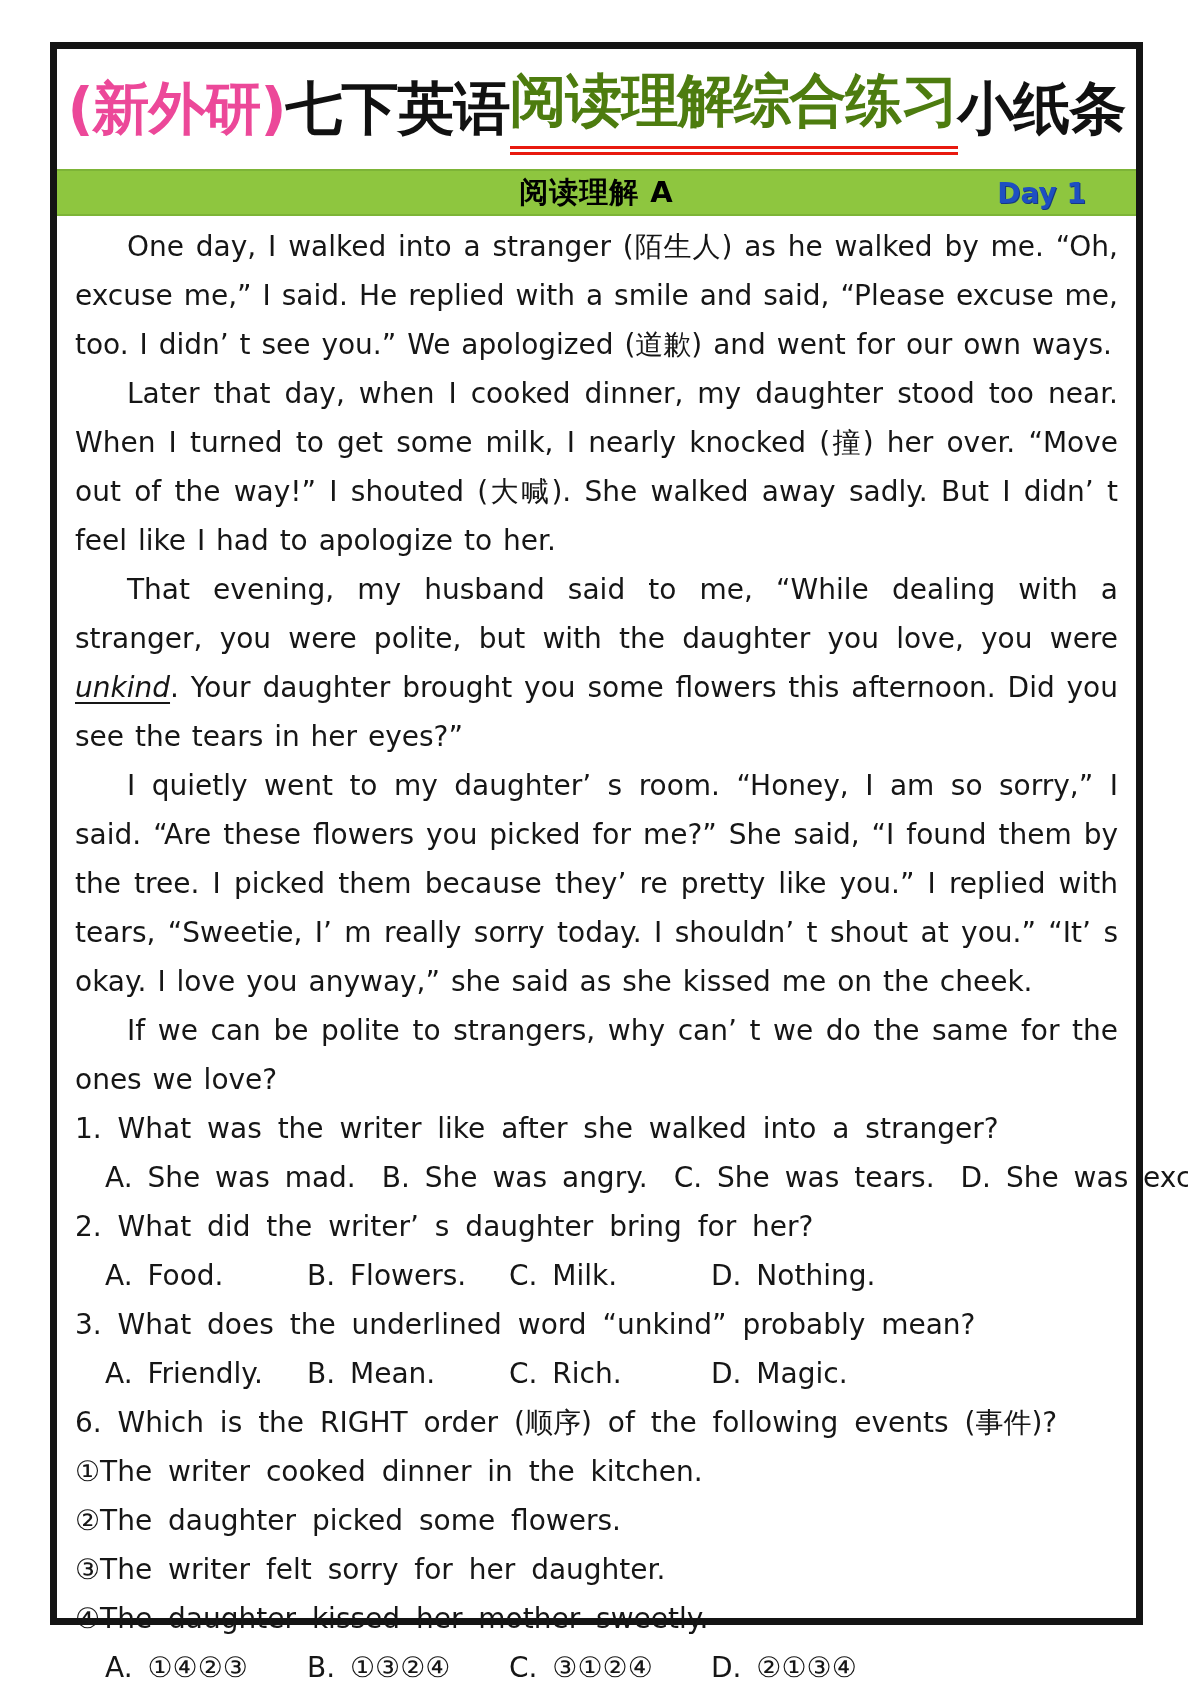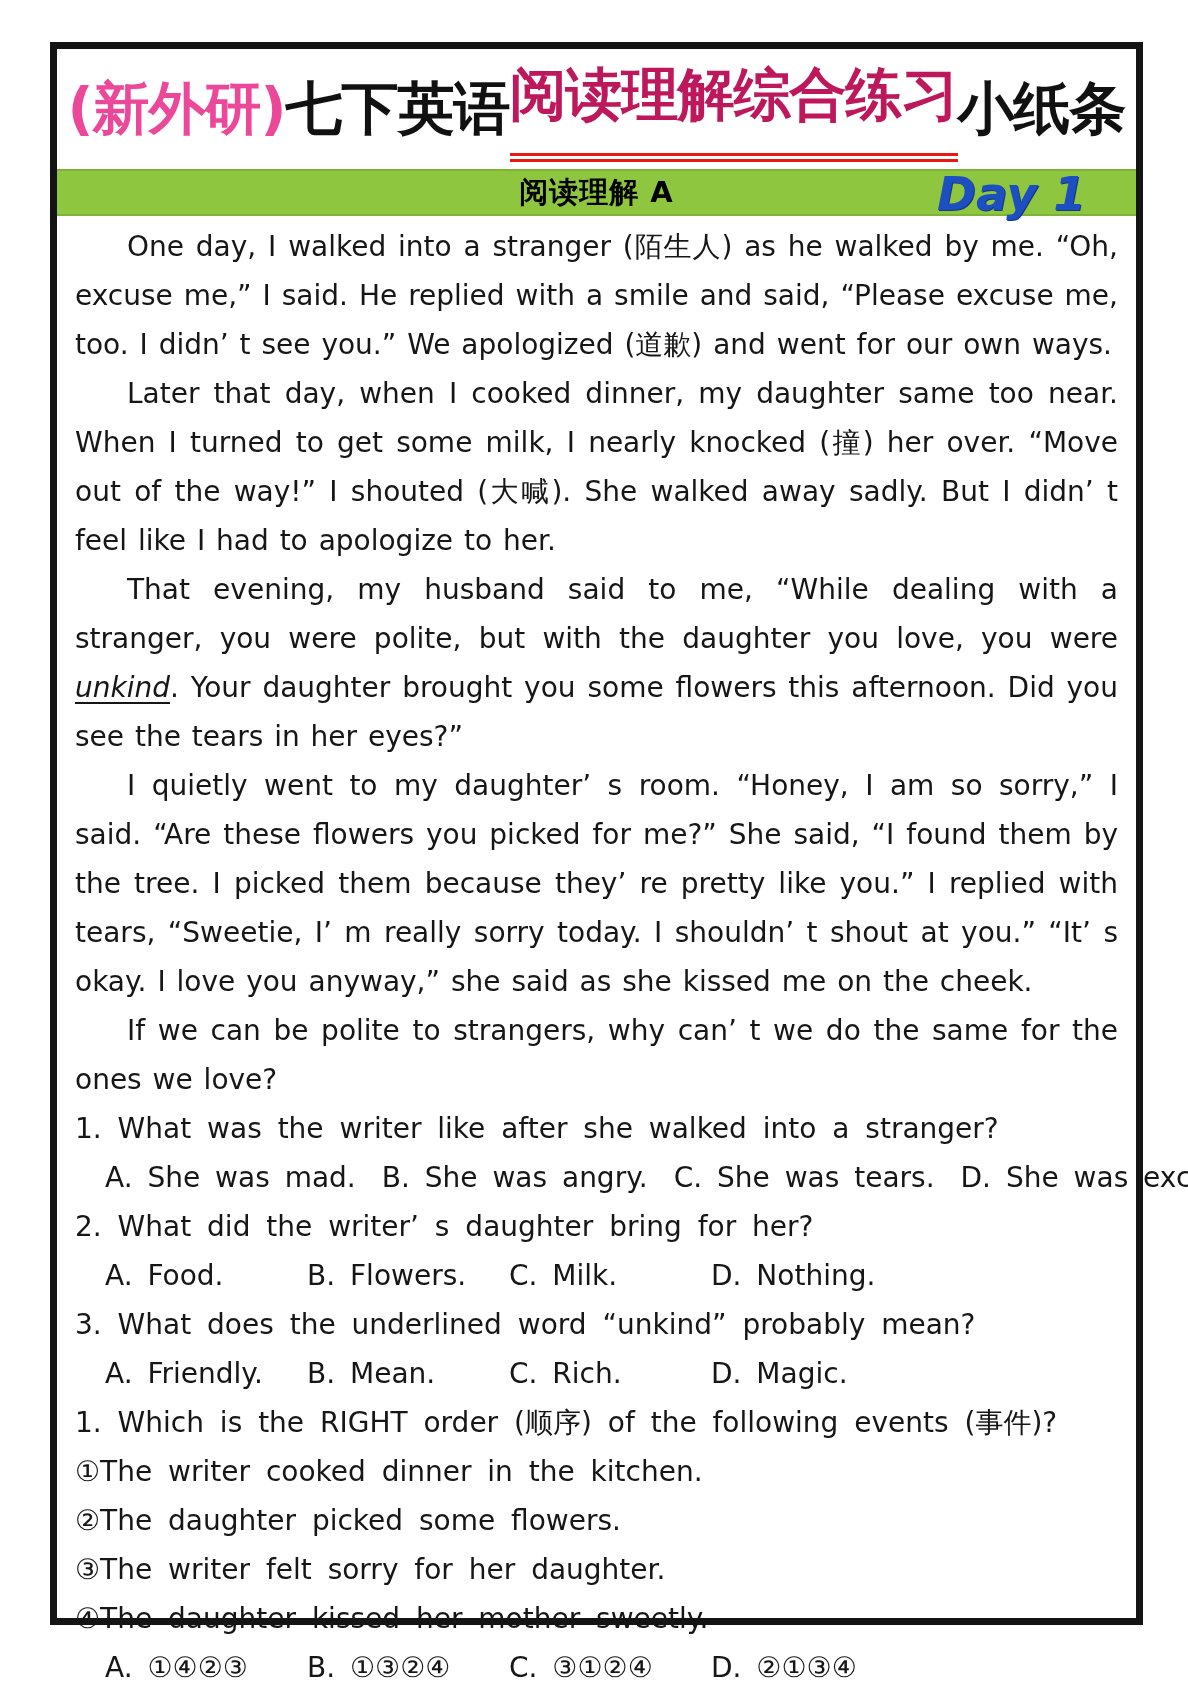--- a/index.html
+++ b/index.html
@@ -32,23 +32,23 @@
     align-items: center;
     justify-content: center;
     white-space: nowrap;
     font-weight: bold;
     font-size: 57px;
     letter-spacing: -1px;
     color: #111111;
   }
   .title-blue { color: #ec4899; }
   .title-red {
-    color: #be185d;
+    color: #4d7c0f;
     border-bottom: 9px double #e8190f;
-    padding-bottom: 19px;
+    padding-bottom: 6px;
   }
   
   .banner {
     position: relative;
     height: 43px;
     background: #8ec63f;
     border-top: 2px solid #7db437;
     border-bottom: 2px solid #7db437;
     display: flex;
     align-items: center;
@@ -58,25 +58,24 @@
     font-size: 29px;
     font-weight: bold;
     color: #000000;
     letter-spacing: 1px;
   }
   .day-label {
     position: absolute;
     right: 50px;
     top: 50%;
     transform: translateY(-50%);
-    font-size: 47px;
+    font-size: 28px;
     font-weight: bold;
     color: #1e4fc2;
     text-shadow: 1px 1px 0 #16397e;
-    font-style: italic;
   }
   
   .content {
     padding: 6px 18px 0 18px;
     font-size: 28px;
     line-height: 49px;
     color: #161616;
   }
   .para {
     margin: 0;
@@ -110,41 +109,41 @@
     </div>
 
     <div class="banner">
       <span class="banner-label">阅读理解 A</span>
       <span class="day-label">Day 1</span>
     </div>
 
     <div class="content">
 
       <p class="para">One day, I walked into a stranger (陌生人) as he walked by me. “Oh, excuse me,” I said. He replied with a smile and said, “Please excuse me, too. I didn’ t see you.” We apologized (道歉) and went for our own ways.</p>
-      <p class="para">Later that day, when I cooked dinner, my daughter same too near. When I turned to get some milk, I nearly knocked (撞) her over. “Move out of the way!” I shouted (大喊). She walked away sadly. But I didn’ t feel like I had to apologize to her.</p>
+      <p class="para">Later that day, when I cooked dinner, my daughter stood too near. When I turned to get some milk, I nearly knocked (撞) her over. “Move out of the way!” I shouted (大喊). She walked away sadly. But I didn’ t feel like I had to apologize to her.</p>
       <p class="para"><span>That evening, my husband said to me, “While dealing with a stranger, you were polite, but with the daughter you love, you were </span><span class="uline">unkind</span><span>. Your daughter brought you some flowers this afternoon. Did you see the tears in her eyes?”</span></p>
       <p class="para">I quietly went to my daughter’ s room. “Honey, I am so sorry,” I said. “Are these flowers you picked for me?” She said, “I found them by the tree. I picked them because they’ re pretty like you.” I replied with tears, “Sweetie, I’ m really sorry today. I shouldn’ t shout at you.” “It’ s okay. I love you anyway,” she said as she kissed me on the cheek.</p>
       <p class="para">If we can be polite to strangers, why can’ t we do the same for the ones we love?</p>
 
       <p class="qline">1. What was the writer like after she walked into a stranger?</p>
       <p class="opts opts-wide">
         <span class="opt">A. She was mad.</span><span class="opt">B. She was angry.</span><span class="opt">C. She was tears.</span><span class="opt">D. She was excited.</span>
       </p>
 
       <p class="qline">2. What did the writer’ s daughter bring for her?</p>
       <p class="opts">
         <span class="opt">A. Food.</span><span class="opt">B. Flowers.</span><span class="opt">C. Milk.</span><span class="opt">D. Nothing.</span>
       </p>
 
       <p class="qline">3. What does the underlined word “unkind” probably mean?</p>
       <p class="opts">
         <span class="opt">A. Friendly.</span><span class="opt">B. Mean.</span><span class="opt">C. Rich.</span><span class="opt">D. Magic.</span>
       </p>
 
-      <p class="qline">1. Which is the RIGHT order (顺序) of the following events (事件)?</p>
+      <p class="qline">6. Which is the RIGHT order (顺序) of the following events (事件)?</p>
       <p class="qline">①The writer cooked dinner in the kitchen.</p>
       <p class="qline">②The daughter picked some flowers.</p>
       <p class="qline">③The writer felt sorry for her daughter.</p>
       <p class="qline">④The daughter kissed her mother sweetly.</p>
       <p class="opts">
         <span class="opt">A. ①④②③</span><span class="opt">B. ①③②④</span><span class="opt">C. ③①②④</span><span class="opt">D. ②①③④</span>
       </p>
 
     </div>
   </div>

